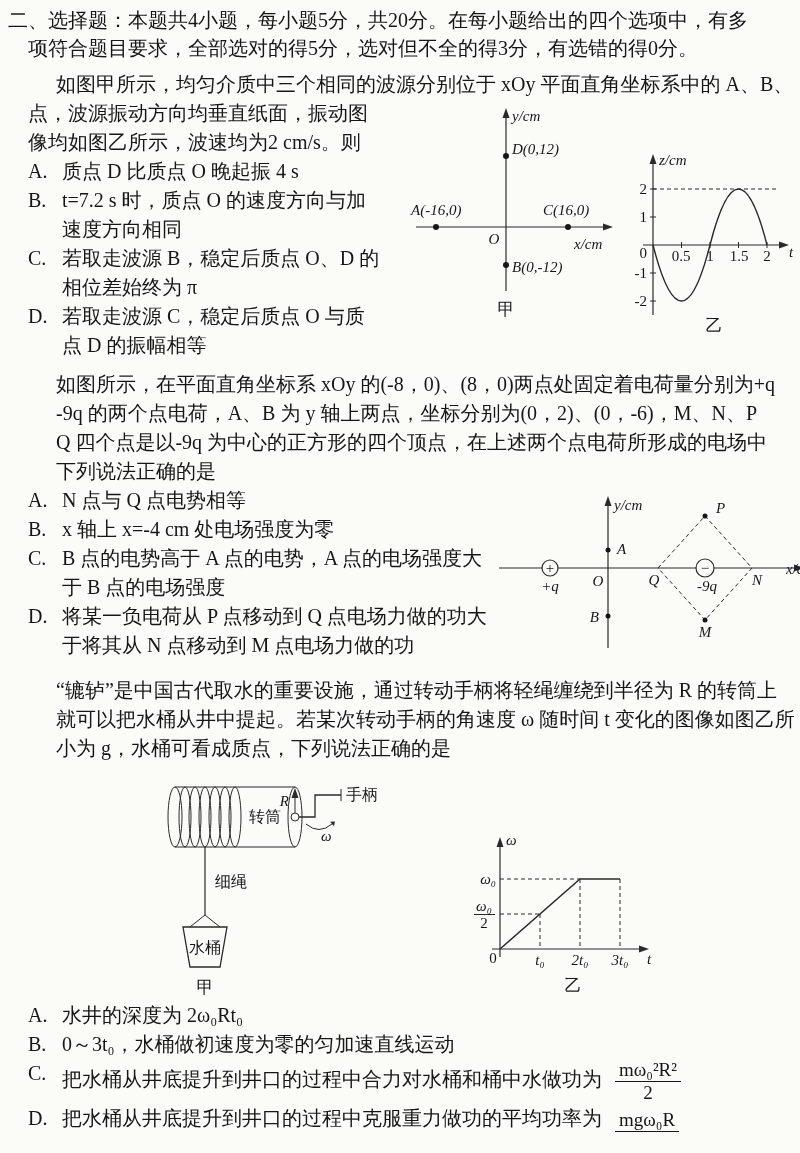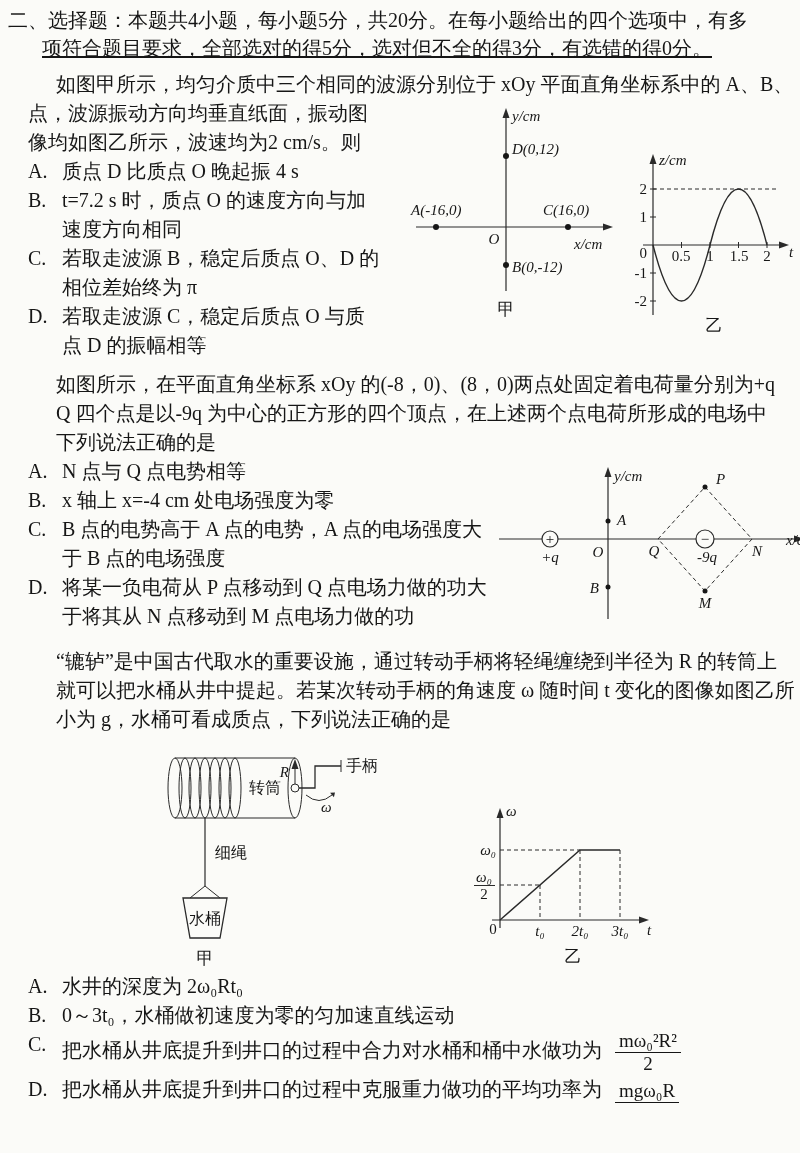--- a/index.html
+++ b/index.html
@@ -6,21 +6,21 @@
   body{
     width:800px;height:1153px;overflow:hidden;
     background:#fbfbf8;color:#161616;
     font-family:"Liberation Serif","DejaVu Serif",serif;
     font-size:20px;line-height:29px;
   }
   .page{width:800px;height:1153px;overflow:hidden;position:relative;padding-top:6px;box-sizing:border-box;}
   p{margin:0;}
   .line{white-space:nowrap;overflow:hidden;margin-left:28px;}
   .h1{margin-left:8px;line-height:28px;}
-  .h2{margin-left:42px;line-height:28px;text-decoration:underline;}
+  .h2{margin-left:28px;line-height:28px;}
   .question{margin:8px 0 0 28px;}
   .q2,.q3{margin-top:10px;}
   .q1row{display:flex;flex-wrap:nowrap;}
   .q1left{flex:none;width:352px;}
   .q1right{flex:none;display:flex;margin-left:26px;align-items:flex-start;}
   .figyi1{margin-left:8px;margin-top:46px;}
   .q2row{display:flex;flex-wrap:nowrap;}
   .q2left{flex:none;width:465px;}
   .q2fig{flex:none;}
   .q3figs{display:flex;align-items:flex-start;margin-top:6px;}
@@ -133,20 +133,21 @@
           <text class="svgt" x="110" y="116" text-anchor="middle">1.5</text>
           <text class="svgt" x="138" y="116" text-anchor="middle">2</text>
           <text class="svgt cap" x="85" y="186" text-anchor="middle">乙</text>
         </svg>
       </div>
     </div>
   </section>
 
   <section class="question q2">
     <p class="line">如图所示，在平面直角坐标系 xOy 的(-8，0)、(8，0)两点处固定着电荷量分别为+q</p>
+    <p class="line">-9q 的两个点电荷，A、B 为 y 轴上两点，坐标分别为(0，2)、(0，-6)，M、N、P</p>
     <p class="line">Q 四个点是以-9q 为中心的正方形的四个顶点，在上述两个点电荷所形成的电场中</p>
     <p class="line">下列说法正确的是</p>
     <div class="q2row">
       <div class="q2left">
         <div class="option">
           <span class="opt-label">A.</span>
           <span class="opt-text">N 点与 Q 点电势相等</span>
         </div>
         <div class="option">
           <span class="opt-label">B.</span>

